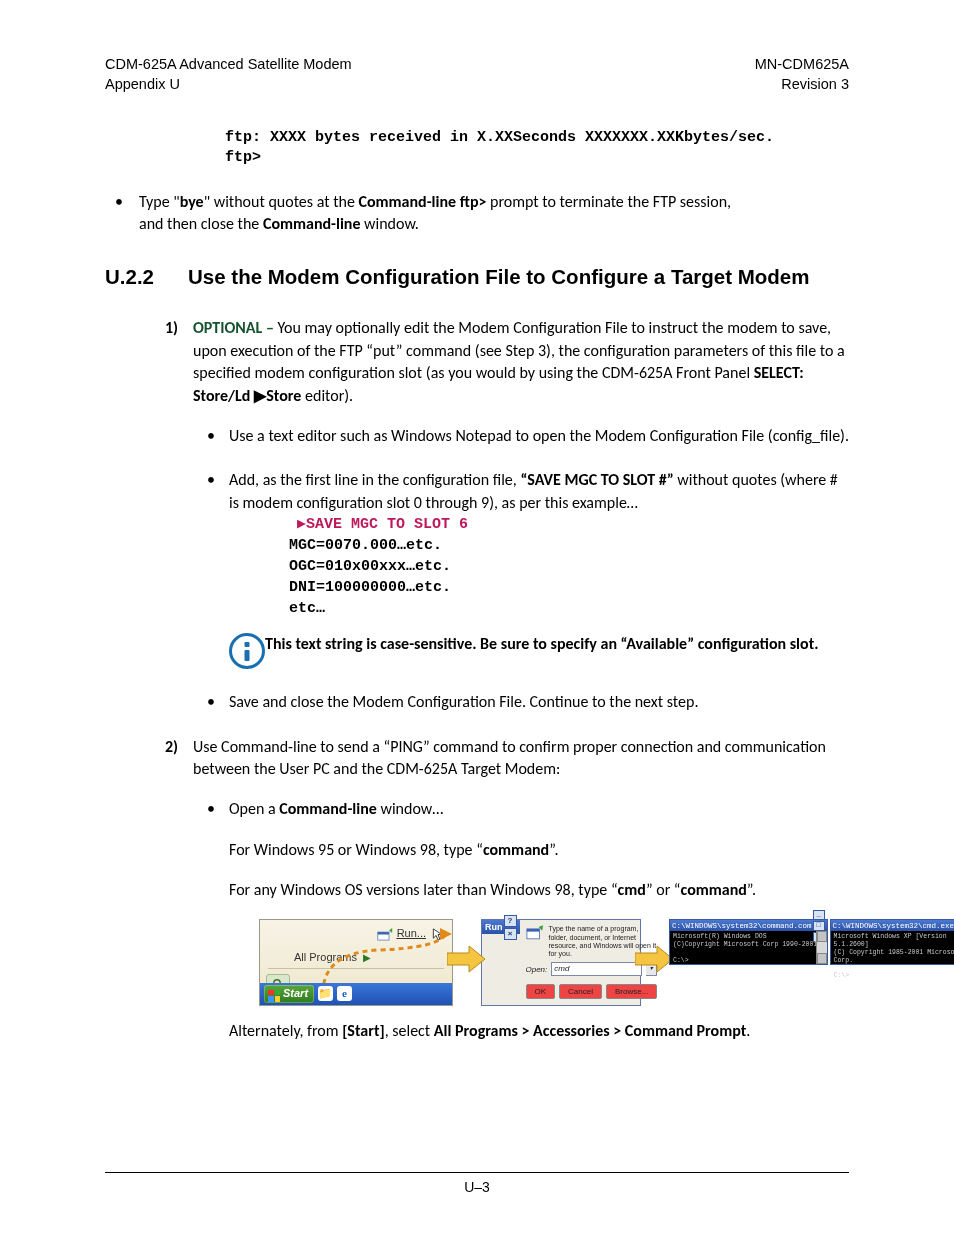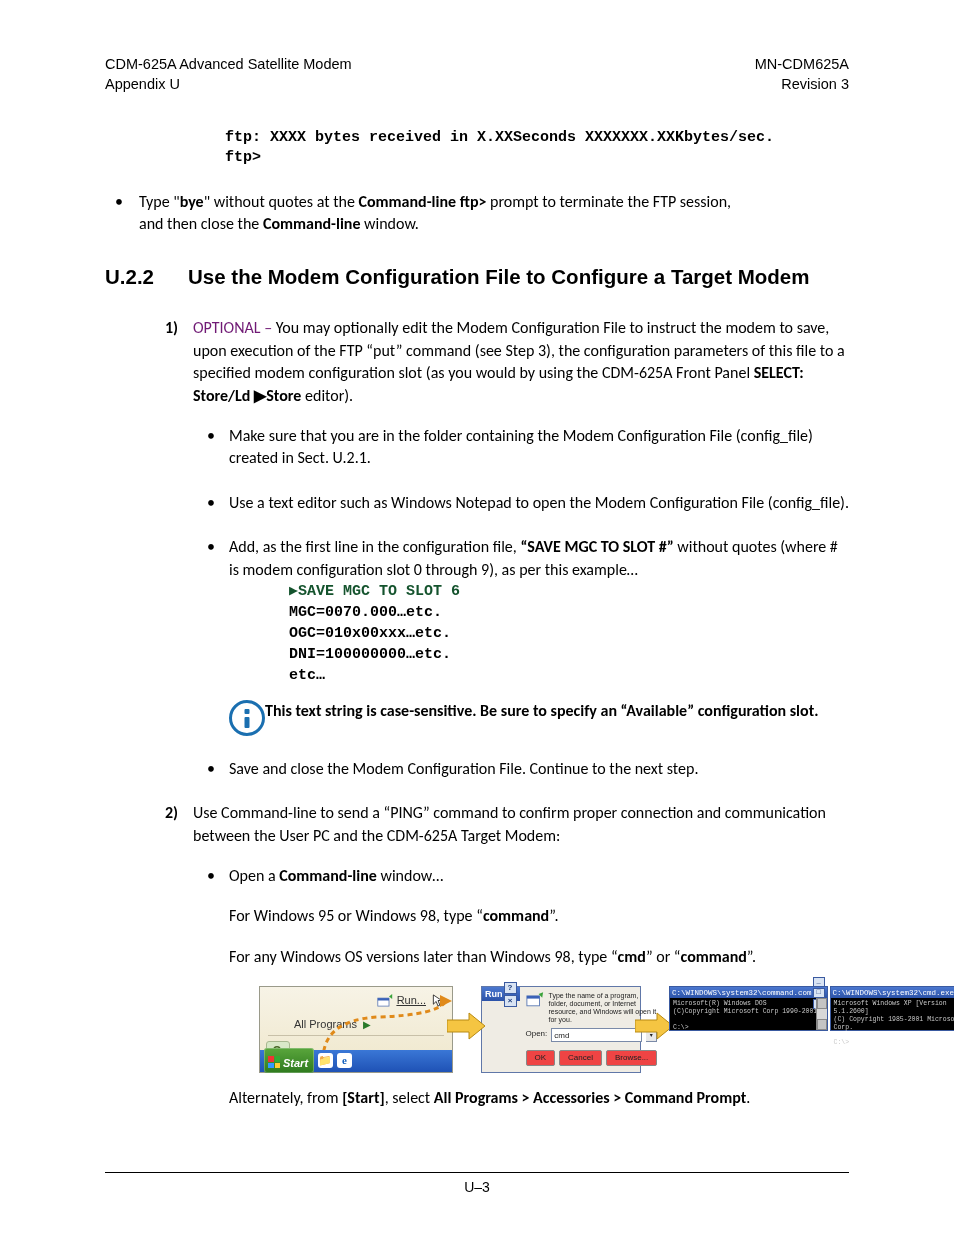--- a/index.html
+++ b/index.html
@@ -69,21 +69,21 @@
     padding-left: 28px;
     font-size: 16px;
     line-height: 1.4;
     margin-bottom: 22px;
   }
   ol.steps > li > .num {
     position: absolute;
     left: 0; top: 0;
     font-weight: bold;
   }
-  .optional { color: #701a75; font-weight: normal; }
+  .optional { color: #14532d; font-weight: bold; }
   ul.sub {
     list-style: none;
     padding: 0;
     margin: 18px 0 0 6px;
   }
   ul.sub > li {
     position: relative;
     padding-left: 30px;
     margin-bottom: 22px;
     line-height: 1.4;
@@ -93,21 +93,21 @@
     position: absolute;
     left: 8px; top: 0;
   }
   .save-block {
     font-family: "Courier New", monospace;
     font-weight: bold;
     font-size: 15px;
     margin: 0 0 14px 60px;
     line-height: 1.4;
   }
-  .save-block .first { color: #14532d; }
+  .save-block .first { color: #be185d; margin-left: 8px; }
   .note-row {
     display: flex;
     align-items: flex-start;
     margin: 0 0 18px 0;
     font-weight: bold;
     font-size: 16px;
     line-height: 1.35;
   }
   .note-icon {
     width: 36px; height: 36px; flex: none;
@@ -165,22 +165,22 @@
   }
   .startmenu .mag svg { width:12px; height:12px; }
   .taskbar {
     position:absolute; left:0; right:0; bottom:0; height:22px;
     background: linear-gradient(#3a77d6, #1f52b5);
     display:flex; align-items:center; gap:4px; padding:0 4px;
     color:#fff; font-size:11px;
   }
   .taskbar .startbtn {
     background: linear-gradient(#5aa63c, #2e7a1e);
-    border-radius:3px; padding:8px 6px 1px 4px;
-    display:flex; align-items:flex-start; gap:3px;
+    border-radius:3px; padding:1px 6px 1px 4px;
+    display:flex; align-items:flex-end; gap:3px;
     font-weight:bold; font-style:italic;
     box-shadow: inset 0 0 0 1px rgba(255,255,255,.25);
   }
   .winlogo { width:12px; height:12px; display:inline-grid; grid-template-columns:1fr 1fr; grid-template-rows:1fr 1fr; gap:1px;}
   .winlogo span:nth-child(1){background:#e33;} .winlogo span:nth-child(2){background:#3a3;}
   .winlogo span:nth-child(3){background:#39f;} .winlogo span:nth-child(4){background:#fc3;}
   .q-icon { width:15px; height:15px; background:#fff; border-radius:3px; display:flex; align-items:center; justify-content:center;}
   .q-icon.ie { color:#1560bd; font-weight:bold; font-size:11px; font-family: Georgia, serif;}
   .dashpath {
     position:absolute; left:58px; top:8px; width:140px; height:70px;
@@ -203,21 +203,21 @@
     height:14px; background: linear-gradient(#4b78d0,#2b52a8);
     color:#fff; font-size:9px; font-weight:bold;
     display:flex; align-items:center; justify-content:space-between;
     padding:0 3px;
   }
   .titlebar .wbtns span{ display:inline-block; width:11px;height:10px;background:#d8e3f3;border:1px solid #3a5aa0;margin-left:1px;font-size:8px;line-height:9px;text-align:center;color:#1a3a7a;}
   .run-body { padding:5px 6px 6px 6px; }
   .run-body .msg { display:flex; gap:5px; margin-bottom:4px;}
   .run-body .msg svg{ width:18px;height:15px; flex:none;}
   .run-body .msg div{ font-size:7px; line-height:1.15;}
-  .run-body .openrow{ display:flex; align-items:flex-start; gap:4px;}
+  .run-body .openrow{ display:flex; align-items:flex-end; gap:4px;font-style:italic;}
   .run-body .openrow label{ font-size:8px;}
   .run-body .openrow .field{
     flex:1; height:12px; border:1px solid #7a8aa8; background:#fff;
     font-size:8px; padding:0 2px; display:flex; align-items:center;
   }
   .run-body .openrow .dd{ width:10px;height:12px;border:1px solid #7a8aa8;background:#e8e8e8;border-left:none;display:flex;align-items:center;justify-content:center;font-size:6px;}
   .run-body .btns{ display:flex; justify-content:flex-end; gap:4px; margin-top:8px;}
   .run-body .btns span{ border:1px solid #888; background:#ef4444; font-size:8px; padding:1px 8px; border-radius:2px;}
   .consoles { width:180px; display:flex; gap:2px;}
   .cwin {
@@ -269,21 +269,20 @@
   <span>U.2.2</span>
   <span>Use  the Modem Configuration File to Configure a Target Modem</span>
 </div>
 
 <ol class="steps">
   <li>
     <span class="num">1)</span>
     <span class="optional">OPTIONAL – </span><span>You may optionally edit the Modem Configuration File to instruct the modem to save, upon execution of the FTP “put” command (see Step 3), the configuration parameters of this file to a specified modem configuration slot (as you would by using the CDM-625A Front Panel </span><b>SELECT: Store/Ld ▶Store</b><span> editor).</span>
 
     <ul class="sub">
-      <li>Make sure that you are in the folder containing the Modem Configuration File (config_file) created in Sect. U.2.1.</li>
       <li>Use a text editor such as Windows Notepad to open the Modem Configuration File (config_file).</li>
       <li>
         <span>Add, as the first line in the configuration file, </span><b>“SAVE MGC TO SLOT #”</b><span> without quotes (where # is modem configuration slot 0 through 9), as per this example…</span>
 
         <div class="save-block">
           <div class="first">▶SAVE MGC TO SLOT 6</div>
           <div> MGC=0070.000…etc.</div>
           <div> OGC=010x00xxx…etc.</div>
           <div> DNI=100000000…etc.</div>
           <div> etc…</div>

